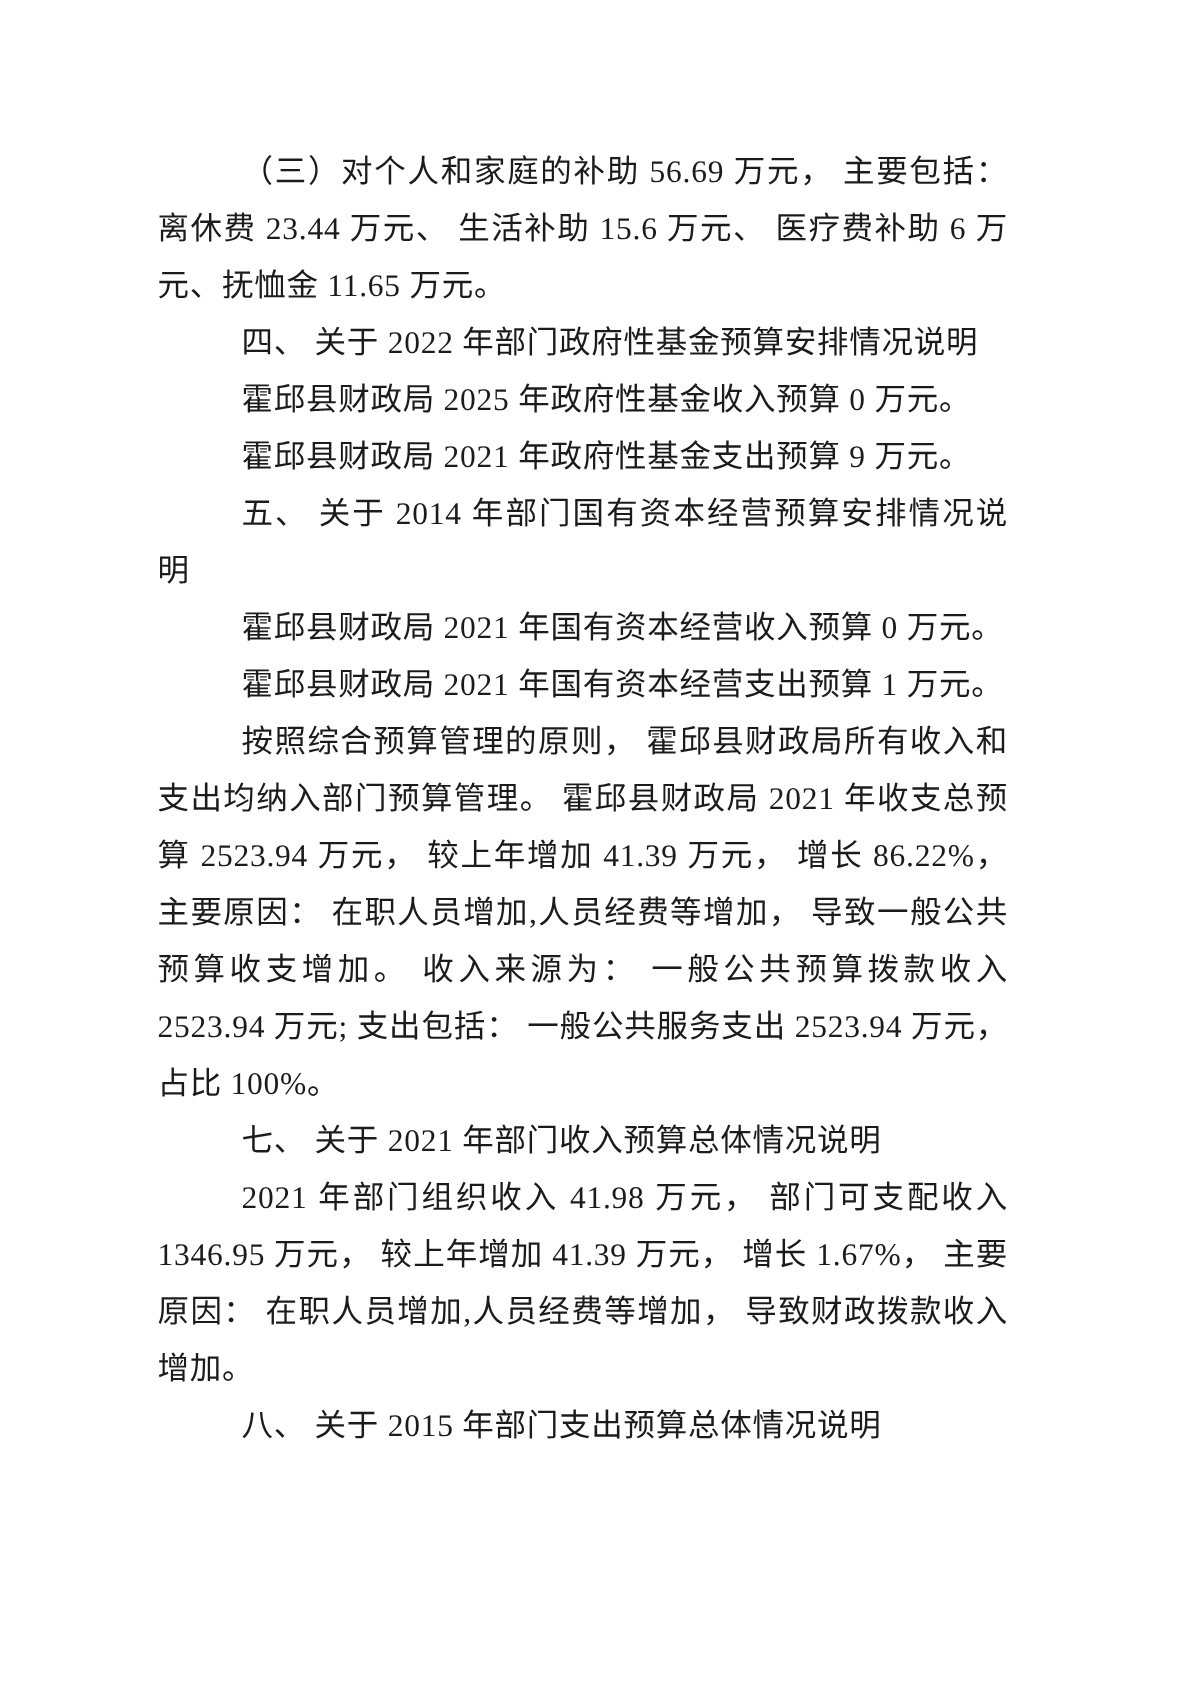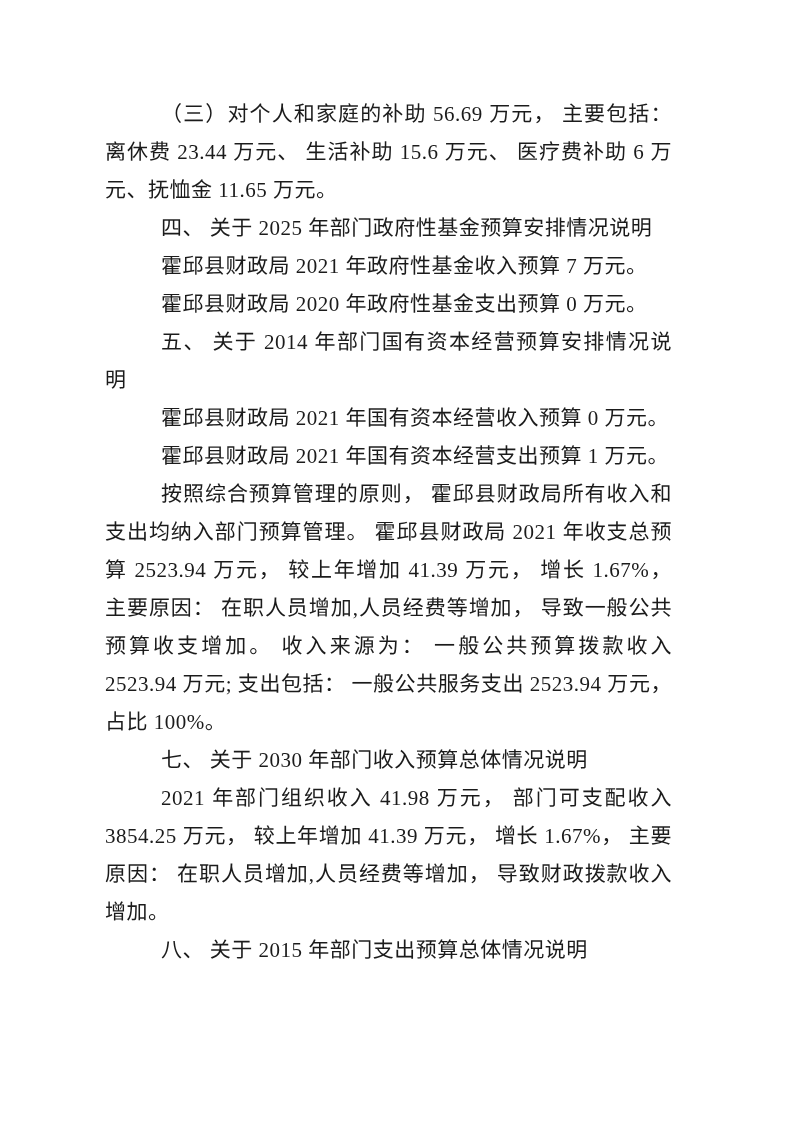--- a/index.html
+++ b/index.html
@@ -32,24 +32,24 @@
     padding: 0;
     text-indent: 56px; 
   }
 </style>
 </head>
 <body>
 
 <div class="page" style="background: rgb(255, 255, 255);">
   <div class="content" style="color: rgb(27, 27, 27);">
       <p>（三）对个人和家庭的补助 56.69 万元， 主要包括： 离休费 23.44 万元、 生活补助 15.6 万元、 医疗费补助 6 万元、抚恤金 11.65 万元。</p>
-      <p>四、 关于 2025 年部门政府性基金预算安排情况说明</p>
-      <p>霍邱县财政局 2021 年政府性基金收入预算 7 万元。</p>
-      <p>霍邱县财政局 2020 年政府性基金支出预算 0 万元。</p>
+      <p>四、 关于 2022 年部门政府性基金预算安排情况说明</p>
+      <p>霍邱县财政局 2025 年政府性基金收入预算 0 万元。</p>
+      <p>霍邱县财政局 2021 年政府性基金支出预算 9 万元。</p>
       <p>五、 关于 2014 年部门国有资本经营预算安排情况说明</p>
       <p>霍邱县财政局 2021 年国有资本经营收入预算 0 万元。</p>
       <p>霍邱县财政局 2021 年国有资本经营支出预算 1 万元。</p>
-      <p>按照综合预算管理的原则， 霍邱县财政局所有收入和支出均纳入部门预算管理。 霍邱县财政局 2021 年收支总预算 2523.94 万元， 较上年增加 41.39 万元， 增长 1.67%， 主要原因： 在职人员增加,人员经费等增加， 导致一般公共预算收支增加。 收入来源为： 一般公共预算拨款收入 2523.94 万元; 支出包括： 一般公共服务支出 2523.94 万元， 占比 100%。</p>
-      <p>七、 关于 2030 年部门收入预算总体情况说明</p>
-      <p>2021 年部门组织收入 41.98 万元， 部门可支配收入 3854.25 万元， 较上年增加 41.39 万元， 增长 1.67%， 主要原因： 在职人员增加,人员经费等增加， 导致财政拨款收入增加。</p>
+      <p>按照综合预算管理的原则， 霍邱县财政局所有收入和支出均纳入部门预算管理。 霍邱县财政局 2021 年收支总预算 2523.94 万元， 较上年增加 41.39 万元， 增长 86.22%， 主要原因： 在职人员增加,人员经费等增加， 导致一般公共预算收支增加。 收入来源为： 一般公共预算拨款收入 2523.94 万元; 支出包括： 一般公共服务支出 2523.94 万元， 占比 100%。</p>
+      <p>七、 关于 2021 年部门收入预算总体情况说明</p>
+      <p>2021 年部门组织收入 41.98 万元， 部门可支配收入 1346.95 万元， 较上年增加 41.39 万元， 增长 1.67%， 主要原因： 在职人员增加,人员经费等增加， 导致财政拨款收入增加。</p>
       <p>八、 关于 2015 年部门支出预算总体情况说明</p>
     </div>
 </div>
 
 </body></html>

